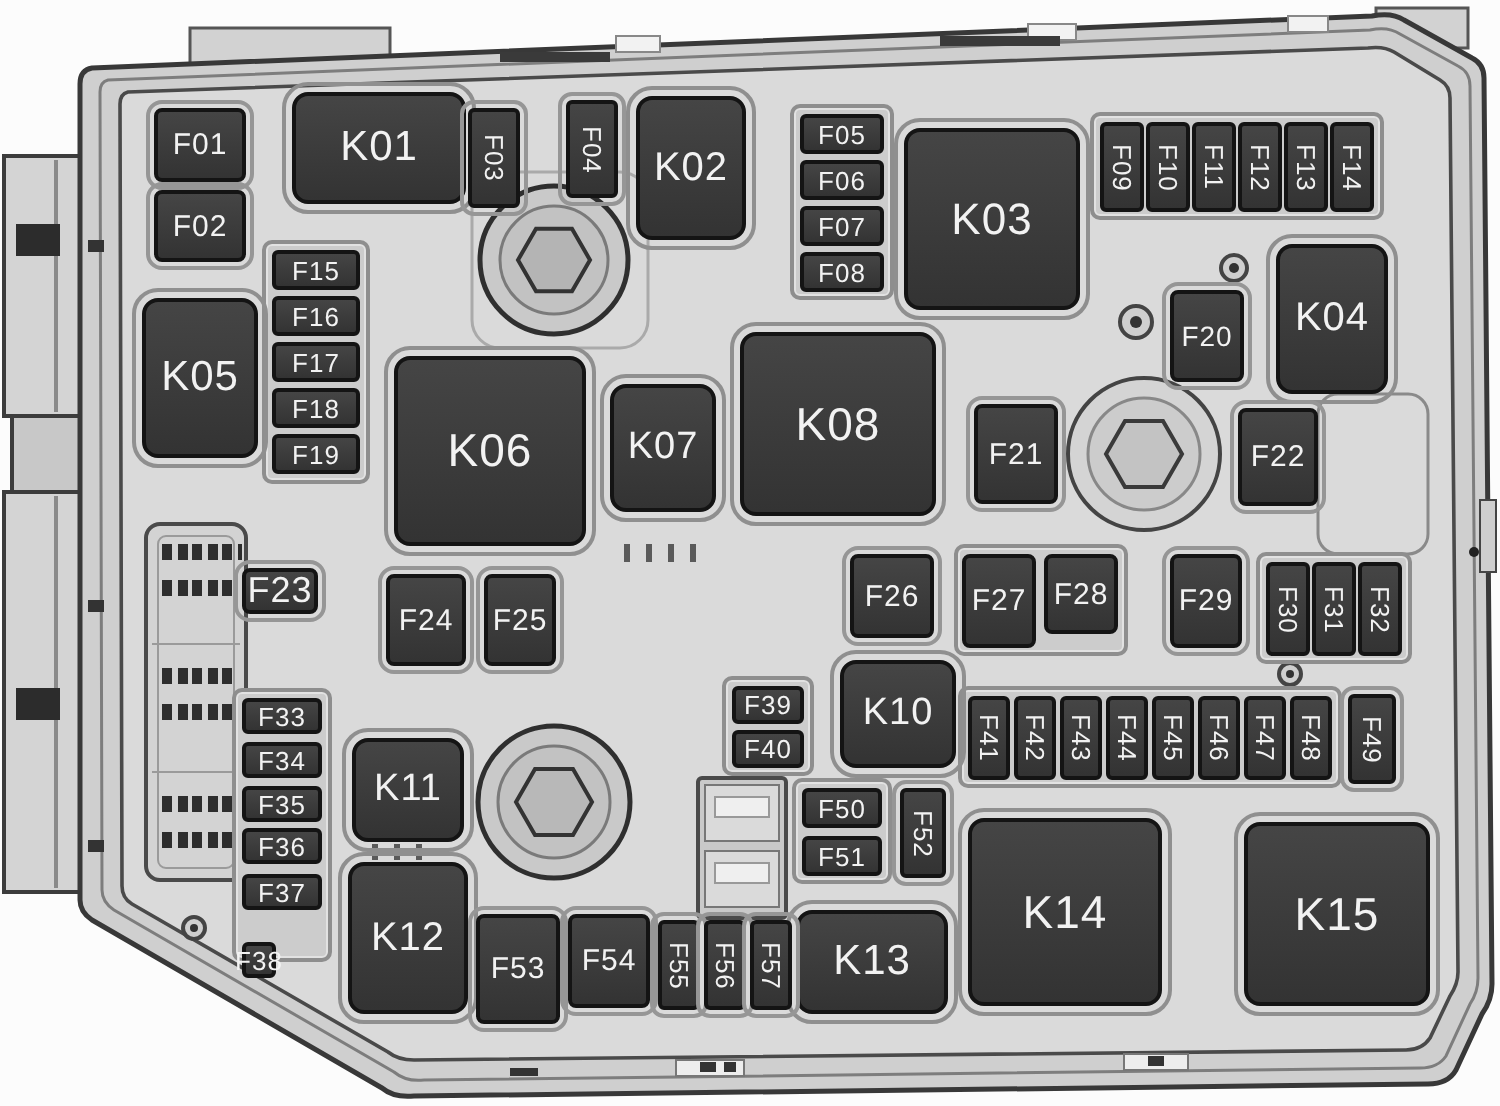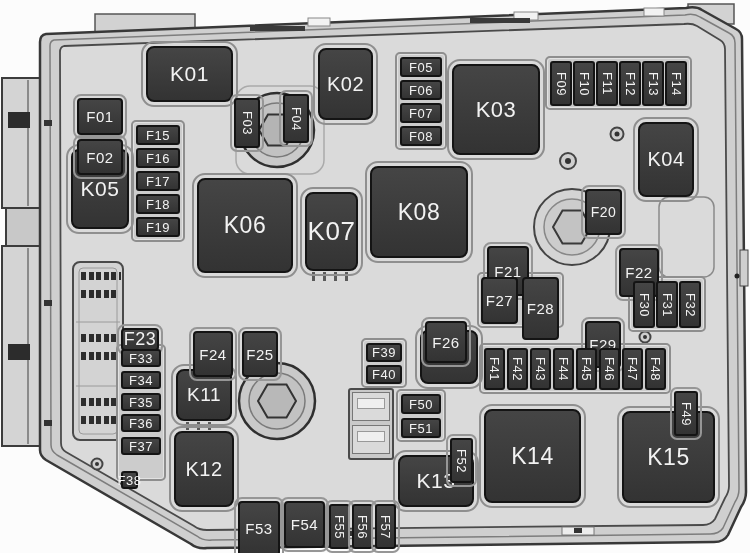--- a/index.html
+++ b/index.html
@@ -5,21 +5,21 @@
   html,body{margin:0;padding:0;background:#fbfbfb;}
   #stage{position:relative;width:750px;height:553px;background:#fcfcfc;overflow:hidden;
          font-family:"Liberation Sans","DejaVu Sans",sans-serif;}
   #shell{position:absolute;left:0;top:0;}
   .comp{position:absolute;display:flex;align-items:center;justify-content:center;
         background:linear-gradient(#454545,#333);color:#f2f2f2;
         border:2px solid #141414;border-radius:6px;box-sizing:border-box;
         letter-spacing:.5px;}
   .r{font-size:20px;border-radius:8px;outline:2px solid #8f8f8f;outline-offset:3px;}
   .f{font-size:15px;border-radius:4px;}
-  .sf{outline:2px solid #969696;outline-offset:2px;margin-top:44px;}
+  .sf{outline:2px solid #969696;outline-offset:2px;}
   .fv{writing-mode:vertical-rl;font-size:13px;border-radius:3px;letter-spacing:.5px;}
   .cell{font-size:13px;border-radius:3px;}
   .hold{position:absolute;background:#cccccc;border:2px solid #8e8e8e;border-radius:5px;
         box-sizing:border-box;box-shadow:inset 0 0 0 1px #e2e2e2;}
   .wc{position:absolute;box-sizing:border-box;}
 </style>
 </head>
 <body>
 
 <div id="stage">
@@ -164,40 +164,40 @@
 <div class="wc" style="left:352px;top:425px;width:38px;height:29px;background:#dadada;border:1px solid #777"></div>
 <div class="wc" style="left:357px;top:398px;width:28px;height:11px;background:#efefef;border:1px solid #999"></div>
 <div class="wc" style="left:357px;top:431px;width:28px;height:11px;background:#efefef;border:1px solid #999"></div>
 
 <div class="comp r" style="left:146px;top:46px;width:87px;height:56px;font-size:21px">K01</div>
 <div class="comp r" style="left:318px;top:48px;width:55px;height:72px">K02</div>
 <div class="comp r" style="left:452px;top:64px;width:88px;height:91px;font-size:22px">K03</div>
 <div class="comp r" style="left:638px;top:122px;width:56px;height:75px">K04</div>
 <div class="comp r" style="left:71px;top:149px;width:58px;height:80px;font-size:21px">K05</div>
 <div class="comp r" style="left:197px;top:178px;width:96px;height:95px;font-size:23px">K06</div>
-<div class="comp r" style="left:305px;top:192px;width:53px;height:79px;font-size:26px">K07</div>
+<div class="comp r" style="left:305px;top:192px;width:53px;height:64px;font-size:19px">K07</div>
 <div class="comp r" style="left:370px;top:166px;width:98px;height:92px;font-size:23px">K08</div>
 <div class="comp r" style="left:420px;top:330px;width:58px;height:54px;font-size:19px">K10</div>
 <div class="comp r" style="left:176px;top:369px;width:56px;height:52px;font-size:19px">K11</div>
 <div class="comp r" style="left:174px;top:431px;width:60px;height:76px">K12</div>
 <div class="comp r" style="left:398px;top:455px;width:76px;height:52px;font-size:21px">K13</div>
 <div class="comp r" style="left:484px;top:409px;width:97px;height:94px;font-size:23px">K14</div>
 <div class="comp r" style="left:622px;top:411px;width:93px;height:92px;font-size:23px">K15</div>
 
 <div class="comp f sf" style="left:77px;top:54px;width:46px;height:37px">F01</div>
 <div class="comp f sf" style="left:77px;top:95px;width:46px;height:36px">F02</div>
 <div class="comp f sf" style="left:585px;top:145px;width:37px;height:46px;font-size:14px">F20</div>
 <div class="comp f sf" style="left:487px;top:202px;width:42px;height:50px">F21</div>
 <div class="comp f sf" style="left:619px;top:204px;width:40px;height:49px">F22</div>
 <div class="comp f sf" style="left:121px;top:284px;width:38px;height:23px;font-size:18px">F23</div>
 <div class="comp f sf" style="left:193px;top:287px;width:40px;height:46px">F24</div>
 <div class="comp f sf" style="left:242px;top:287px;width:36px;height:46px">F25</div>
 <div class="comp f sf" style="left:425px;top:277px;width:42px;height:42px">F26</div>
 <div class="comp f" style="left:481px;top:277px;width:37px;height:47px">F27</div>
-<div class="comp f" style="left:522px;top:277px;width:37px;height:63px">F28</div>
+<div class="comp f" style="left:522px;top:277px;width:37px;height:40px">F28</div>
 <div class="comp f sf" style="left:585px;top:277px;width:36px;height:47px">F29</div>
 <div class="comp f sf" style="left:238px;top:457px;width:42px;height:55px">F53</div>
 <div class="comp f sf" style="left:284px;top:457px;width:41px;height:47px">F54</div>
 
 <div class="comp cell" style="left:400px;top:57px;width:42px;height:20px">F05</div>
 <div class="comp cell" style="left:400px;top:80px;width:42px;height:20px">F06</div>
 <div class="comp cell" style="left:400px;top:103px;width:42px;height:20px">F07</div>
 <div class="comp cell" style="left:400px;top:126px;width:42px;height:20px">F08</div>
 <div class="comp cell" style="left:136px;top:125px;width:44px;height:20px">F15</div>
 <div class="comp cell" style="left:136px;top:148px;width:44px;height:20px">F16</div>

